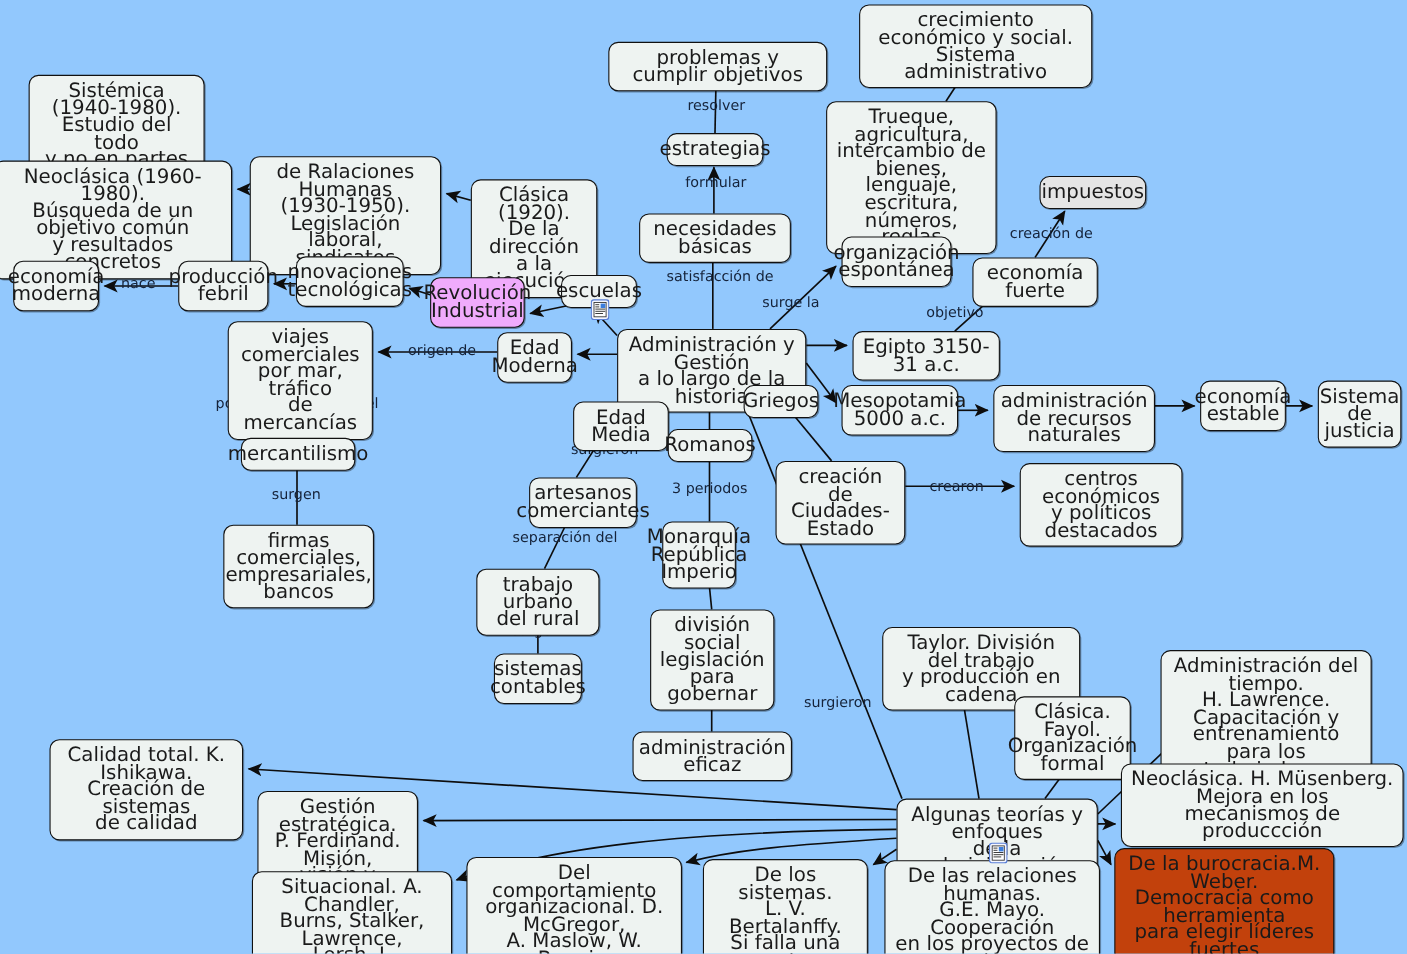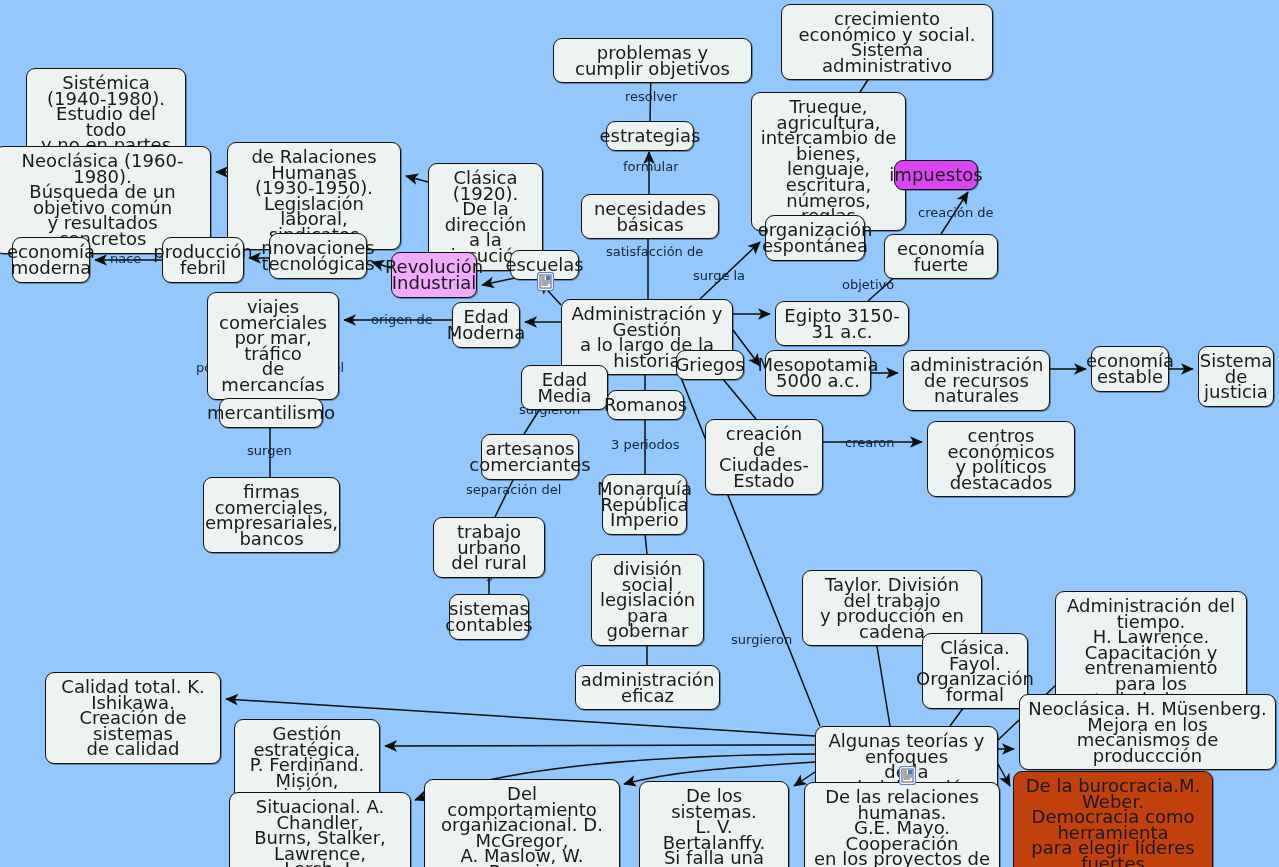--- a/index.html
+++ b/index.html
@@ -136,21 +136,21 @@
 a la ejecución.</span></div>
       <div class="node" style="left: 553px; top: 38px; width: 199px; min-height: 28px; background: rgb(238, 243, 241); border-color: rgb(17, 17, 17);"><span>problemas y cumplir objetivos</span></div>
       <div class="node" style="left: 606px; top: 121px; width: 88px; min-height: 28px; background: rgb(238, 243, 241); border-color: rgb(17, 17, 17);"><span>estrategias</span></div>
       <div class="node" style="left: 581px; top: 194px; width: 138px; min-height: 28px; background: rgb(238, 243, 241); border-color: rgb(17, 17, 17);"><span>necesidades básicas</span></div>
       <div class="node" style="left: 781px; top: 4px; width: 212px; min-height: 44px; background: rgb(238, 243, 241); border-color: rgb(17, 17, 17);"><span>crecimiento económico y social.
 Sistema administrativo</span></div>
       <div class="node" style="left: 751px; top: 92px; width: 155px; min-height: 74px; background: rgb(238, 243, 241); border-color: rgb(17, 17, 17);"><span>Trueque, agricultura,
 intercambio de bienes,
 lenguaje, escritura,
 números, reglas</span></div>
-      <div class="node" style="left: 894px; top: 160px; width: 84px; min-height: 28px; background: #d946ef; border-color: rgb(17, 17, 17);"><span>impuestos</span></div>
+      <div class="node" style="left: 945px; top: 160px; width: 97px; min-height: 28px; background: #e5e5e5; border-color: rgb(17, 17, 17);"><span>impuestos</span></div>
       <div class="node" style="left: 765px; top: 215px; width: 100px; min-height: 46px; background: rgb(238, 243, 241); border-color: rgb(17, 17, 17);"><span>organización
 espontánea</span></div>
       <div class="node" style="left: 884px; top: 234px; width: 114px; min-height: 28px; background: rgb(238, 243, 241); border-color: rgb(17, 17, 17);"><span>economía fuerte</span></div>
       <div class="node" style="left: 12px; top: 237px; width: 78px; min-height: 46px; background: rgb(238, 243, 241); border-color: rgb(17, 17, 17);"><span>economía
 moderna</span></div>
       <div class="node" style="left: 162px; top: 237px; width: 82px; min-height: 46px; background: rgb(238, 243, 241); border-color: rgb(17, 17, 17);"><span>producción
 febril</span></div>
       <div class="node" style="left: 269px; top: 233px; width: 98px; min-height: 46px; background: rgb(238, 243, 241); border-color: rgb(17, 17, 17);"><span>nnovaciones
 tecnológicas</span></div>
       <div class="node" style="left: 391px; top: 252px; width: 86px; min-height: 46px; background: #f0abfc; border-color: rgb(17, 17, 17);"><span>Revolución
@@ -183,21 +183,21 @@
       <div class="node" style="left: 521px; top: 365px; width: 87px; min-height: 28px; background: rgb(238, 243, 241); border-color: rgb(17, 17, 17);"><span>Edad Media</span></div>
       <div class="node" style="left: 676px; top: 350px; width: 68px; min-height: 28px; background: rgb(238, 243, 241); border-color: rgb(17, 17, 17);"><span>Griegos</span></div>
       <div class="node" style="left: 607px; top: 390px; width: 77px; min-height: 28px; background: rgb(238, 243, 241); border-color: rgb(17, 17, 17);"><span>Romanos</span></div>
       <div class="node" style="left: 705px; top: 419px; width: 118px; min-height: 46px; background: rgb(238, 243, 241); border-color: rgb(17, 17, 17);"><span>creación de
 Ciudades-Estado</span></div>
       <div class="node" style="left: 927px; top: 421px; width: 148px; min-height: 44px; background: rgb(238, 243, 241); border-color: rgb(17, 17, 17);"><span>centros económicos
 y políticos destacados</span></div>
       <div class="node" style="left: 219px; top: 398px; width: 104px; min-height: 28px; background: rgb(238, 243, 241); border-color: rgb(17, 17, 17);"><span>mercantilismo</span></div>
       <div class="node" style="left: 481px; top: 434px; width: 98px; min-height: 46px; background: rgb(238, 243, 241); border-color: rgb(17, 17, 17);"><span>artesanos
 comerciantes</span></div>
-      <div class="node" style="left: 602px; top: 474px; width: 85px; min-height: 60px; background: rgb(238, 243, 241); border-color: rgb(17, 17, 17);"><span>Monarquía
+      <div class="node" style="left: 602px; top: 474px; width: 67px; min-height: 60px; background: rgb(238, 243, 241); border-color: rgb(17, 17, 17);"><span>Monarquía
 República
 Imperio</span></div>
       <div class="node" style="left: 203px; top: 477px; width: 137px; min-height: 54px; background: rgb(238, 243, 241); border-color: rgb(17, 17, 17);"><span>firmas comerciales,
 empresariales,
 bancos</span></div>
       <div class="node" style="left: 433px; top: 517px; width: 112px; min-height: 46px; background: rgb(238, 243, 241); border-color: rgb(17, 17, 17);"><span>trabajo urbano
 del rural</span></div>
       <div class="node" style="left: 591px; top: 554px; width: 113px; min-height: 56px; background: rgb(238, 243, 241); border-color: rgb(17, 17, 17);"><span>división social
 legislación para
 gobernar</span></div>

